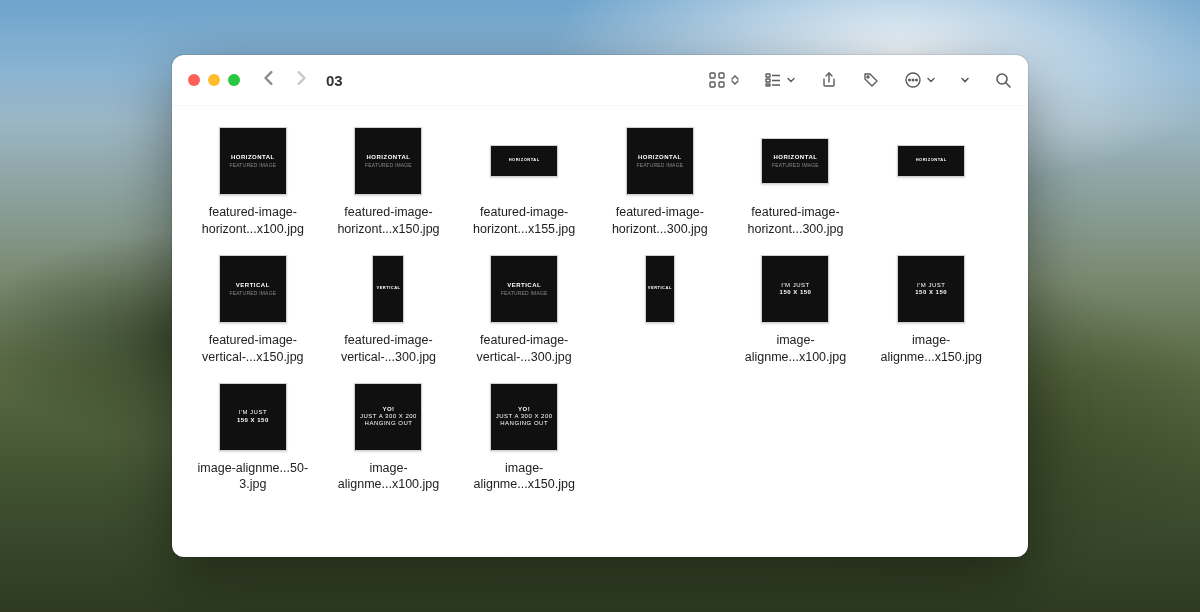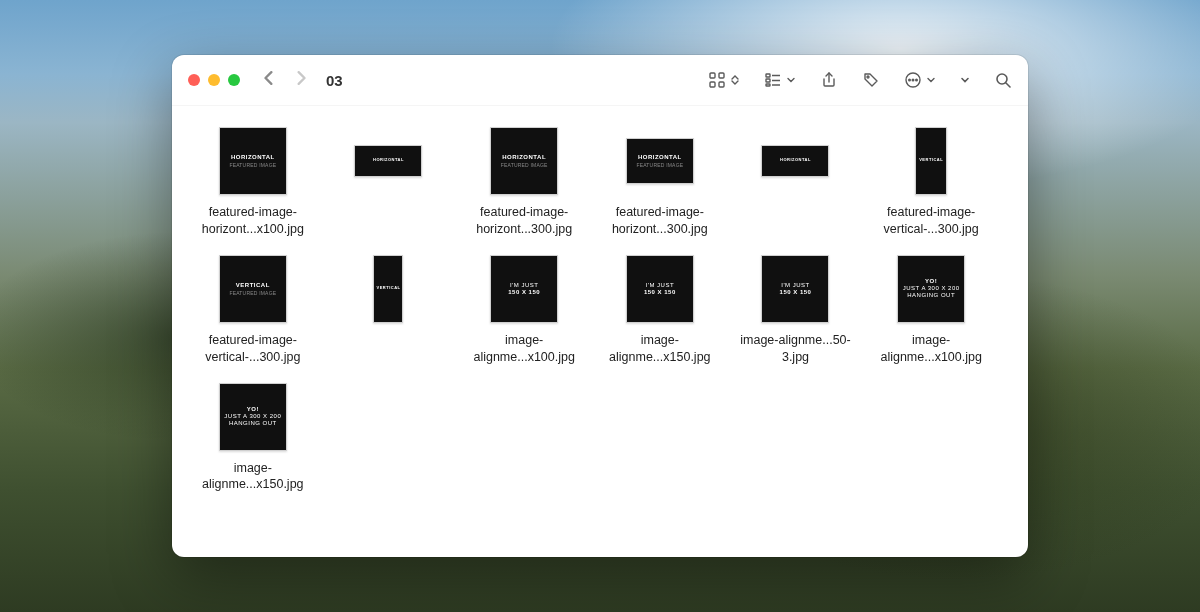--- a/index.html
+++ b/index.html
@@ -148,25 +148,35 @@
             <div class="thumb-wrap">
               <div class="thumb" style="width:66px;height:66px">
                 <div>HORIZONTAL</div>
                 <div class="sub">FEATURED IMAGE</div>
               </div>
             </div>
             <div class="fname">featured-image-horizont...x100.jpg</div>
           </div>
           <div class="item">
             <div class="thumb-wrap">
+              <div class="thumb" style="width:66px;height:66px">
+                <div>HORIZONTAL</div>
+                <div class="sub">FEATURED IMAGE</div>
+              </div>
+            </div>
+            <div class="fname">featured-image-horizont...x150.jpg</div>
+          </div>
+          <div class="item">
+            <div class="thumb-wrap">
               <div class="thumb xxs" style="width:66px;height:30px">
                 <div>HORIZONTAL</div>
                 <div class="sub"></div>
               </div>
             </div>
+            <div class="fname">featured-image-horizont...x155.jpg</div>
           </div>
           <div class="item">
             <div class="thumb-wrap">
               <div class="thumb" style="width:66px;height:66px">
                 <div>HORIZONTAL</div>
                 <div class="sub">FEATURED IMAGE</div>
               </div>
             </div>
             <div class="fname">featured-image-horizont...300.jpg</div>
           </div>
@@ -179,20 +189,29 @@
             </div>
             <div class="fname">featured-image-horizont...300.jpg</div>
           </div>
           <div class="item">
             <div class="thumb-wrap">
               <div class="thumb xxs" style="width:66px;height:30px">
                 <div>HORIZONTAL</div>
                 <div class="sub"></div>
               </div>
             </div>
+          </div>
+          <div class="item">
+            <div class="thumb-wrap">
+              <div class="thumb" style="width:66px;height:66px">
+                <div>VERTICAL</div>
+                <div class="sub">FEATURED IMAGE</div>
+              </div>
+            </div>
+            <div class="fname">featured-image-vertical-...x150.jpg</div>
           </div>
           <div class="item">
             <div class="thumb-wrap">
               <div class="thumb xxs" style="width:30px;height:66px">
                 <div>VERTICAL</div>
                 <div class="sub"></div>
               </div>
             </div>
             <div class="fname">featured-image-vertical-...300.jpg</div>
           </div>

